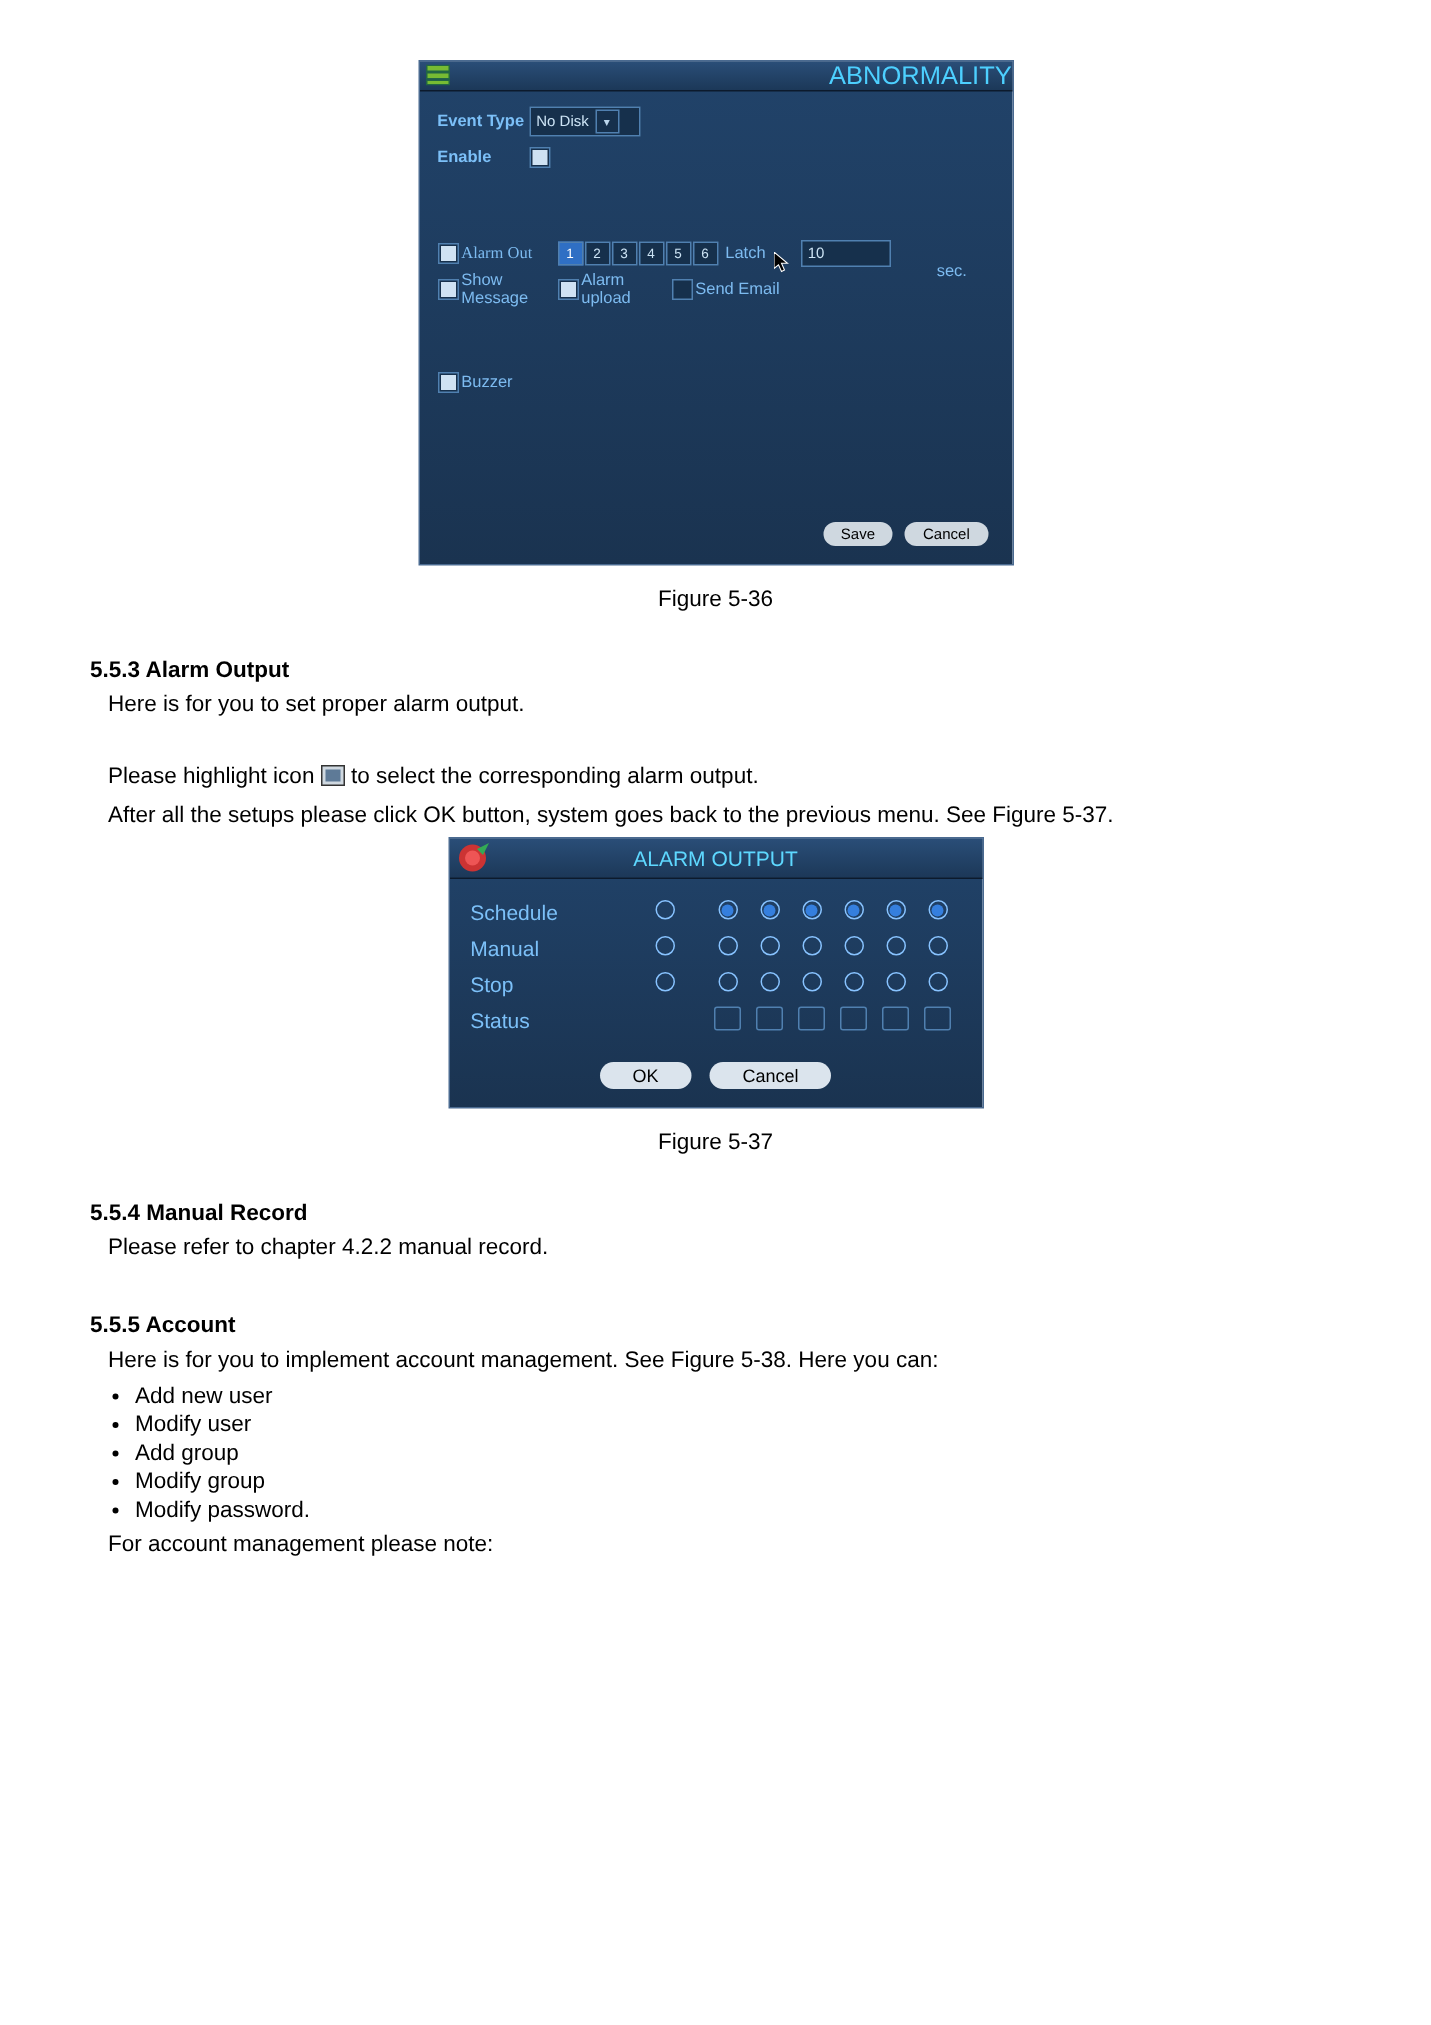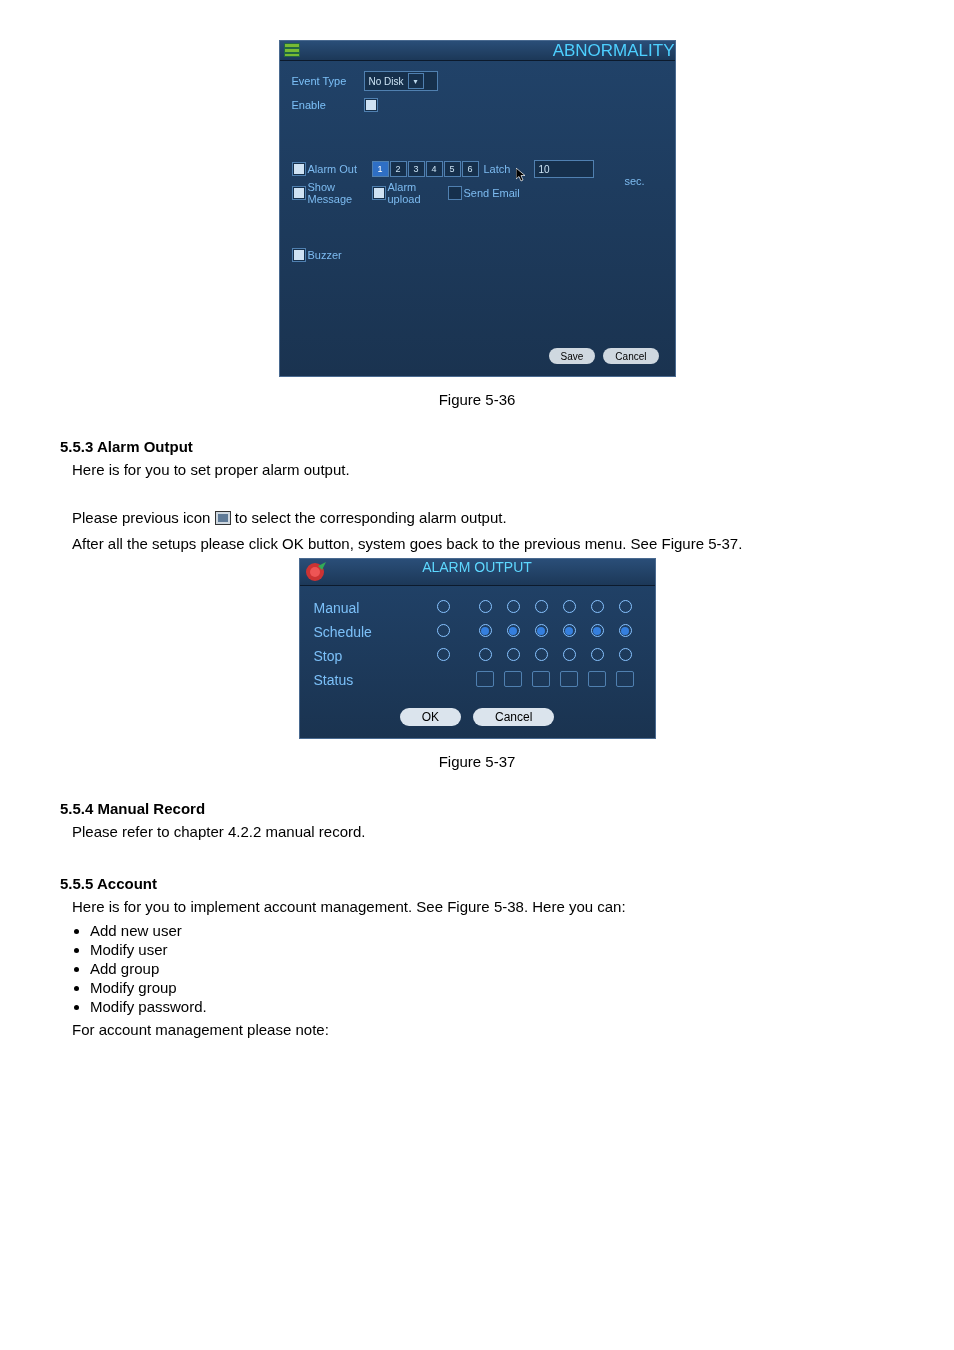--- a/index.html
+++ b/index.html
@@ -35,21 +35,21 @@
   }
   .icon-abn {
     position: absolute;
     left: 4px; top: 2px;
     width: 16px; height: 14px;
     display: flex; align-items: center; justify-content: center;
   }
   .icon-abn svg { width: 16px; height: 14px; }
   .p1-body { padding: 10px 12px 14px 12px; color: #7dbbf0; }
   .row { display: flex; align-items: center; height: 20px; margin-bottom: 4px; }
-  .lbl { width: 72px; color: #7cc0f8; font-size: 11px; }
+  .lbl { width: 61px; color: #7cc0f8; font-size: 11px; font-weight: bold; }
   .select {
     height: 18px;
     background: #16304c;
     border: 1px solid #5080b0;
     display: flex; align-items: center;
     padding: 0 4px;
     color: #cde4f5;
     font-size: 10px;
     position: relative;
   }
@@ -114,21 +114,21 @@
     position: relative;
   }
   .inline-icon::after {
     content: ""; position: absolute; left:2px; top:2px; right:2px; bottom:2px;
     background: #5e7a97;
   }
 
   .panel2 { width: 355px; }
   .title-bar2 {
     height: 26px;
-    display: flex; align-items: flex-start; justify-content: center;
+    display: flex; align-items: center; justify-content: center;
     font-size: 14px; color: #5ed8ff;
     background: linear-gradient(180deg, #2a4e78 0%, #1c3858 100%);
     position: relative;
     border-bottom: 1px solid #0c1a2c;
   }
   .icon-ao {
     position: absolute; left: 4px; top: 3px;
     width: 22px; height: 20px;
   }
   .p2-body { padding: 10px 14px 8px 14px; color: #7dbbf0; font-size: 14px; }
@@ -183,21 +183,21 @@
     </div>
     <div class="row">
       <span class="lbl">Enable</span>
       <span class="chk filled"></span>
     </div>
 
     <div style="height:40px;"></div>
 
     <div class="row">
       <span class="chk filled" style="margin-right:2px;"></span>
-      <span style="width:64px;">Alarm Out</span>
+      <span style="width:64px;font-family:Liberation Serif, serif;">Alarm Out</span>
       <span id="chan-container"><span class="numbox on">1</span><span class="numbox">2</span><span class="numbox">3</span><span class="numbox">4</span><span class="numbox">5</span><span class="numbox">6</span></span>
       <span style="margin-left:4px;">Latch</span>
       <span style="width:24px; position:relative;">
         <svg viewBox="0 0 10 14" style="width:10px;height:14px;position:absolute;left:6px;top:-1px;">
             <path d="M0 0 L0 11 L3 8.5 L5 13 L7 12 L5 7.5 L9 7.5 Z" fill="#000" stroke="#fff" stroke-width="0.7"></path>
           </svg>
       </span>
       <span class="tbox">10</span>
       <span style="margin-left:30px;margin-top:24px;">sec.</span>
     </div>
@@ -223,61 +223,61 @@
     <span class="btn1">Cancel</span>
   </div>
 </div>
 
 <div class="fig-caption">Figure 5-36</div>
 
 <h3>5.5.3  Alarm Output</h3>
 <div class="para">Here is for you to set proper alarm output.</div>
 <div class="gap"></div>
 <div class="para">
-  <span>Please previous icon </span>
+  <span>Please highlight icon </span>
   <span class="inline-icon"></span>
   <span> to select the corresponding alarm output.</span>
 </div>
 <div class="para">After all the setups please click OK button, system goes back to the previous menu. See Figure 5-37.</div>
 
 <div class="panel panel2">
   <div class="title-bar2">
     <span class="icon-ao">
       <svg viewBox="0 0 22 20">
           <circle cx="11" cy="10" r="9" fill="#c33"></circle>
           <circle cx="11" cy="10" r="5" fill="#e55"></circle>
           <path d="M14 4 L22 0 L18 8 Z" fill="#3a5"></path>
         </svg>
     </span>
     <span>ALARM OUTPUT</span>
   </div>
   <div class="p2-body">
     <div id="p2-rows">
         <div class="p2-row">
+          <span class="p2-lbl">Schedule</span>
+          <span class="p2-all"><span class="radio"></span></span>
+          <span class="p2-cols">
+            <span class="p2-col"><span class="radio fill"></span></span>
+            <span class="p2-col"><span class="radio fill"></span></span>
+            <span class="p2-col"><span class="radio fill"></span></span>
+            <span class="p2-col"><span class="radio fill"></span></span>
+            <span class="p2-col"><span class="radio fill"></span></span>
+            <span class="p2-col"><span class="radio fill"></span></span>
+          </span>
+        </div>
+        <div class="p2-row">
           <span class="p2-lbl">Manual</span>
           <span class="p2-all"><span class="radio"></span></span>
           <span class="p2-cols">
             <span class="p2-col"><span class="radio"></span></span>
             <span class="p2-col"><span class="radio"></span></span>
             <span class="p2-col"><span class="radio"></span></span>
             <span class="p2-col"><span class="radio"></span></span>
             <span class="p2-col"><span class="radio"></span></span>
             <span class="p2-col"><span class="radio"></span></span>
-          </span>
-        </div>
-        <div class="p2-row">
-          <span class="p2-lbl">Schedule</span>
-          <span class="p2-all"><span class="radio"></span></span>
-          <span class="p2-cols">
-            <span class="p2-col"><span class="radio fill"></span></span>
-            <span class="p2-col"><span class="radio fill"></span></span>
-            <span class="p2-col"><span class="radio fill"></span></span>
-            <span class="p2-col"><span class="radio fill"></span></span>
-            <span class="p2-col"><span class="radio fill"></span></span>
-            <span class="p2-col"><span class="radio fill"></span></span>
           </span>
         </div>
         <div class="p2-row">
           <span class="p2-lbl">Stop</span>
           <span class="p2-all"><span class="radio"></span></span>
           <span class="p2-cols">
             <span class="p2-col"><span class="radio"></span></span>
             <span class="p2-col"><span class="radio"></span></span>
             <span class="p2-col"><span class="radio"></span></span>
             <span class="p2-col"><span class="radio"></span></span>

